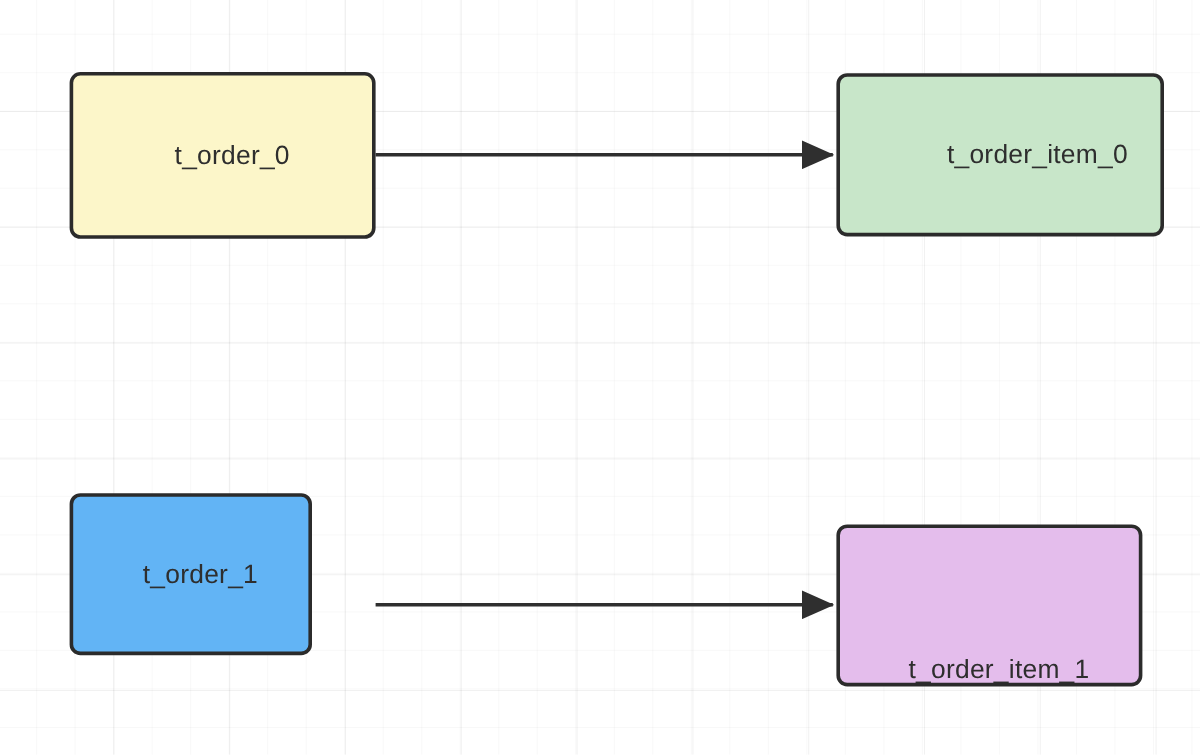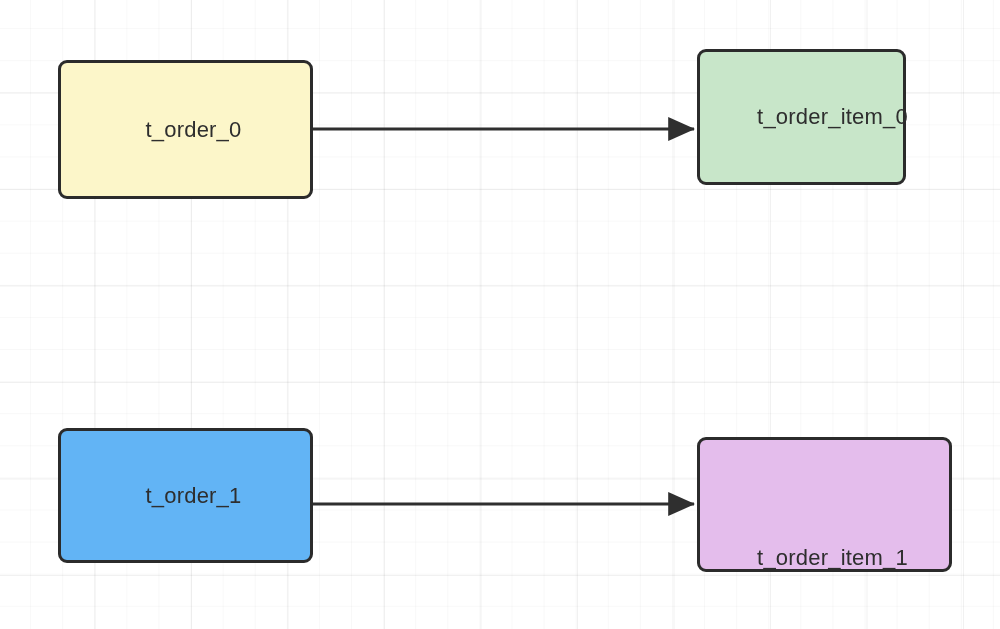--- a/index.html
+++ b/index.html
@@ -46,26 +46,26 @@
   .node-label {
     pointer-events: none;
     margin-left: 16px;
   }
 
   #node-t-order-0 {
     left: 58px;  top: 60px;  width: 255px; height: 139px;
     background: #fcf6c9;
   }
   #node-t-order-item-0 {
-    left: 697px; top: 49px;  width: 209px; height: 136px;
+    left: 697px; top: 61px;  width: 273px; height: 136px;
     background: #c8e6c9;
     padding-left: 46px;
   }
   #node-t-order-1 {
-    left: 58px;  top: 428px; width: 255px; height: 135px;
+    left: 58px;  top: 411px; width: 202px; height: 135px;
     background: #62b4f5;
   }
   #node-t-order-item-1 {
     left: 697px; top: 437px; width: 255px; height: 135px;
     background: #e4bdec;
     align-items: flex-end;
   }
 
   .edge-layer {
     position: absolute;

